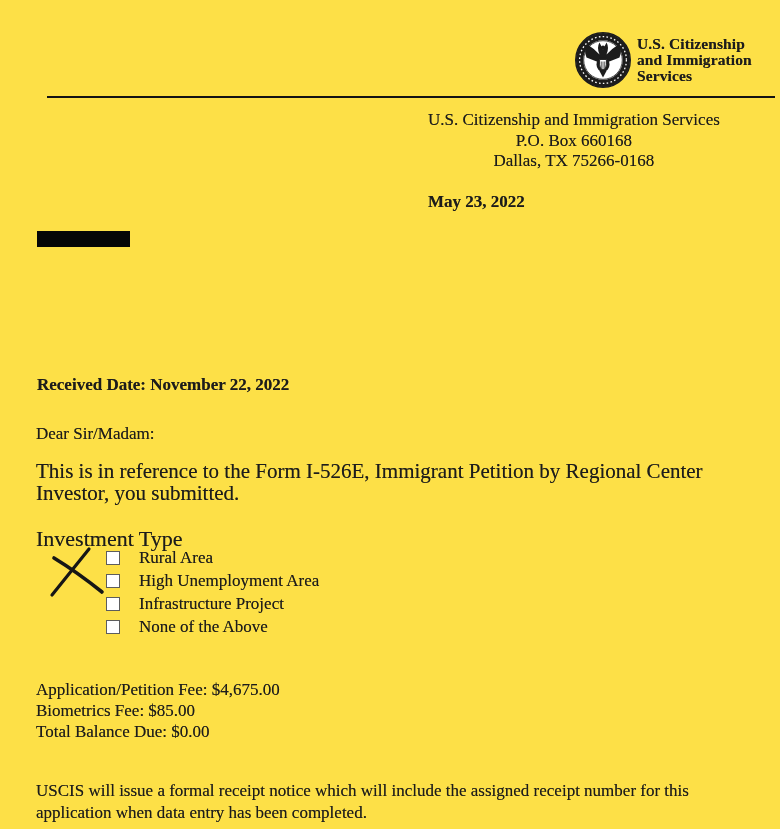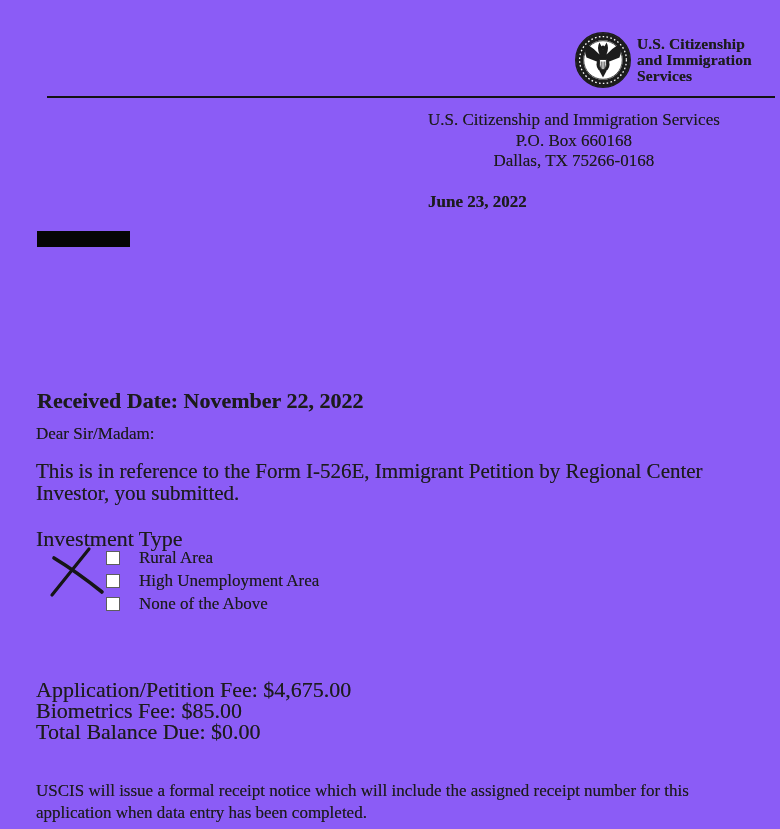--- a/index.html
+++ b/index.html
@@ -1,20 +1,20 @@
 <!DOCTYPE html>
 <html><head>
 <meta charset="utf-8">
 <style>
   html, body { margin: 0; padding: 0; background: #ffffff; }
   .page {
     position: relative;
     width: 780px;
     height: 829px;
-    background: #8b5cf6;
+    background: #fde047;
     font-family: "Liberation Serif", "DejaVu Serif", serif;
     color: #1c1c1c;
     overflow: hidden;
   }
   .scan { text-shadow: 0 0 0.5px rgba(20,20,20,0.55); }
   .abs { position: absolute; }
   .bold { font-weight: bold; }
 
   
   .seal { left: 574px; top: 31px; width: 58px; height: 58px; }
@@ -26,38 +26,38 @@
   .rule { left: 47px; top: 96px; width: 728px; height: 2px; background: #131313; }
 
   
   .sender { left: 428px; top: 110px; font-size: 17px; line-height: 20.5px; text-align: center; }
   .sent-date { left: 428px; top: 192px; font-size: 17px; }
 
   
   .redaction { left: 37px; top: 231px; width: 93px; height: 16px; background: #060606; }
   .recipient { left: 40px; top: 249px; font-size: 17px; line-height: 21.5px; }
 
-  .received { left: 37px; top: 388px; font-size: 22px; }
+  .received { left: 37px; top: 375px; font-size: 17px; }
   .salutation { left: 36px; top: 424px; font-size: 17px; }
   .intro { left: 36px; top: 461px; width: 712px; font-size: 21px; line-height: 21.5px; }
 
   .inv-label { left: 36px; top: 526px; font-size: 22px; }
   .options { left: 63px; top: 546px; }
   .option-row { display: flex; align-items: center; height: 23.2px; padding-left: 43px; }
   .cbx {
     width: 12px; height: 12px;
     border: 1px solid #5d5d5d;
     background: #fff;
     flex: 0 0 auto;
   }
   .option-label { margin-left: 19px; font-size: 17px; white-space: nowrap; }
 
   .x-overlay { left: 40px; top: 542px; width: 80px; height: 60px; pointer-events: none; }
 
-  .fees { left: 36px; top: 679px; font-size: 22px; line-height: 21.2px; }
+  .fees { left: 36px; top: 679px; font-size: 17px; line-height: 21.2px; }
 
   .closing { left: 36px; top: 780px; width: 730px; font-size: 17px; line-height: 21.5px; }
 </style>
 </head>
 <body>
 
 <div class="page scan">
 
   <svg class="abs seal" viewBox="0 0 58 58" aria-hidden="true">
     <circle cx="29" cy="29" r="27.3" fill="#ffffff" stroke="#1c1c1c" stroke-width="1.4"></circle>
@@ -80,37 +80,41 @@
     <div>Services</div>
   </div>
 
   <div class="abs rule"></div>
 
   <div class="abs sender">
     <div>U.S. Citizenship and Immigration Services</div>
     <div>P.O. Box 660168</div>
     <div>Dallas, TX 75266-0168</div>
   </div>
-  <div class="abs sent-date bold">June 23, 2022</div>
+  <div class="abs sent-date bold">May 23, 2022</div>
 
   <div class="abs redaction"></div>
 
   <div class="abs received bold">Received Date: November 22, 2022</div>
   <div class="abs salutation">Dear Sir/Madam:</div>
   <div class="abs intro">This is in reference to the Form I-526E, Immigrant Petition by Regional Center Investor, you submitted.</div>
 
   <div class="abs inv-label">Investment Type</div>
   <div class="abs options">
     <div class="option-row">
       <span class="cbx"></span>
       <span class="option-label">Rural Area</span>
     </div>
     <div class="option-row">
       <span class="cbx"></span>
       <span class="option-label">High Unemployment Area</span>
+    </div>
+    <div class="option-row">
+      <span class="cbx"></span>
+      <span class="option-label">Infrastructure Project</span>
     </div>
     <div class="option-row">
       <span class="cbx"></span>
       <span class="option-label">None of the Above</span>
     </div>
   </div>
 
   <svg class="abs x-overlay" viewBox="0 0 80 60" aria-hidden="true">
     <path d="M14,16 Q37,30 62,50" fill="none" stroke="#161616" stroke-width="3.6" stroke-linecap="round"></path>
     <path d="M12,53 Q28,33 49,7" fill="none" stroke="#161616" stroke-width="3.2" stroke-linecap="round"></path>

